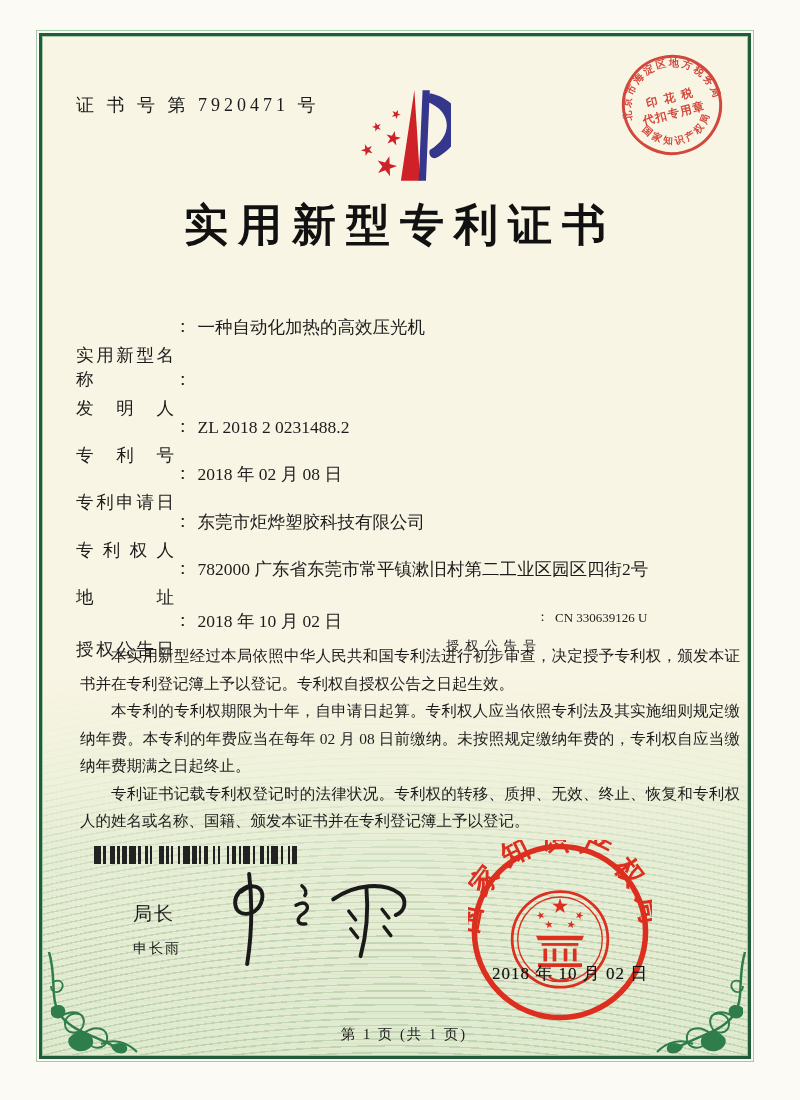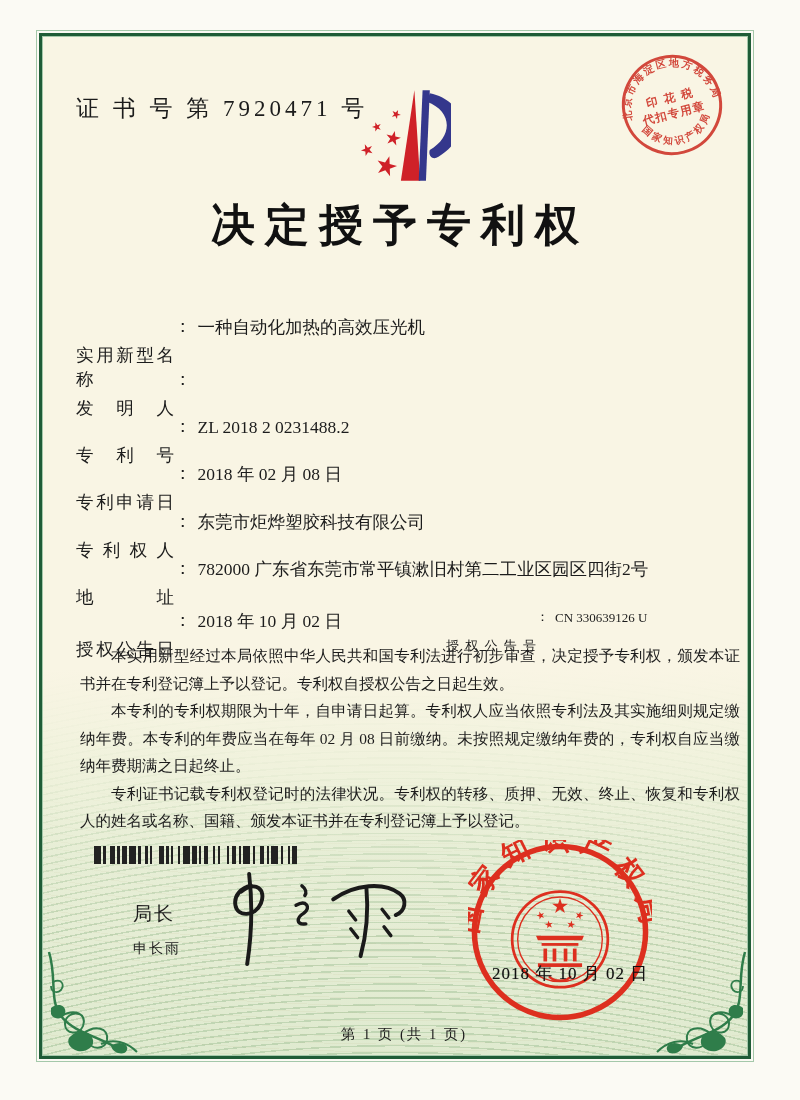--- a/index.html
+++ b/index.html
@@ -37,21 +37,21 @@
     padding:2px;
     pointer-events:none;
   }
   .frame-inner{
     width:100%;height:100%;
     border:3px solid var(--frame-dark);
     box-shadow: inset 0 0 0 1px var(--frame-light);
   }
   .cert-no{
     position:absolute;left:76px;top:93px;
-    font-size:23px;letter-spacing:4px;font-family:Liberation Serif, serif;
+    font-size:18px;letter-spacing:4px;font-family:Liberation Serif, serif;
   }
   .logo{position:absolute;left:345px;top:86px;width:106px;height:102px;}
   .tax-stamp{position:absolute;left:619px;top:52px;width:106px;height:106px;transform:rotate(-14deg);opacity:.92;}
   .title{
     position:absolute;left:0;right:0;top:196px;
     text-align:center;font-size:44px;font-weight:700;letter-spacing:10px;
     color:#111;
   }
   .field{position:absolute;left:76px;font-size:17.5px;display:flex;align-items:flex-start;}
   .flabel{display:inline-block;width:98px;text-align:justify;text-align-last:justify;flex:none;margin-top:29px;}
@@ -150,21 +150,21 @@
     <text class="stamp-red-fill" font-size="11.5" font-weight="bold" letter-spacing="2.5">
       <textPath href="#tsTop" startOffset="50%" text-anchor="middle">北京市海淀区地方税务局</textPath>
     </text>
     <text class="stamp-red-fill" x="60" y="56" text-anchor="middle" font-size="13" font-weight="bold" letter-spacing="2">印 花 税</text>
     <text class="stamp-red-fill" x="60" y="74" text-anchor="middle" font-size="13" font-weight="bold" letter-spacing="1.5">代扣专用章</text>
     <text class="stamp-red-fill" font-size="11" font-weight="bold" letter-spacing="3">
       <textPath href="#tsBottom" startOffset="50%" text-anchor="middle">国家知识产权局</textPath>
     </text>
   </svg>
 
-  <div class="title">决定授予专利权</div>
+  <div class="title">实用新型专利证书</div>
 
   <div class="field" style="top:314px">
     <span class="flabel">实用新型名称</span>
       <span class="fcolon">：</span>
     <span class="fvalue">一种自动化加热的高效压光机</span>
   </div>
   <div class="field" style="top:367px">
     <span class="flabel">发明人</span>
       <span class="fcolon">：</span>
   </div>

